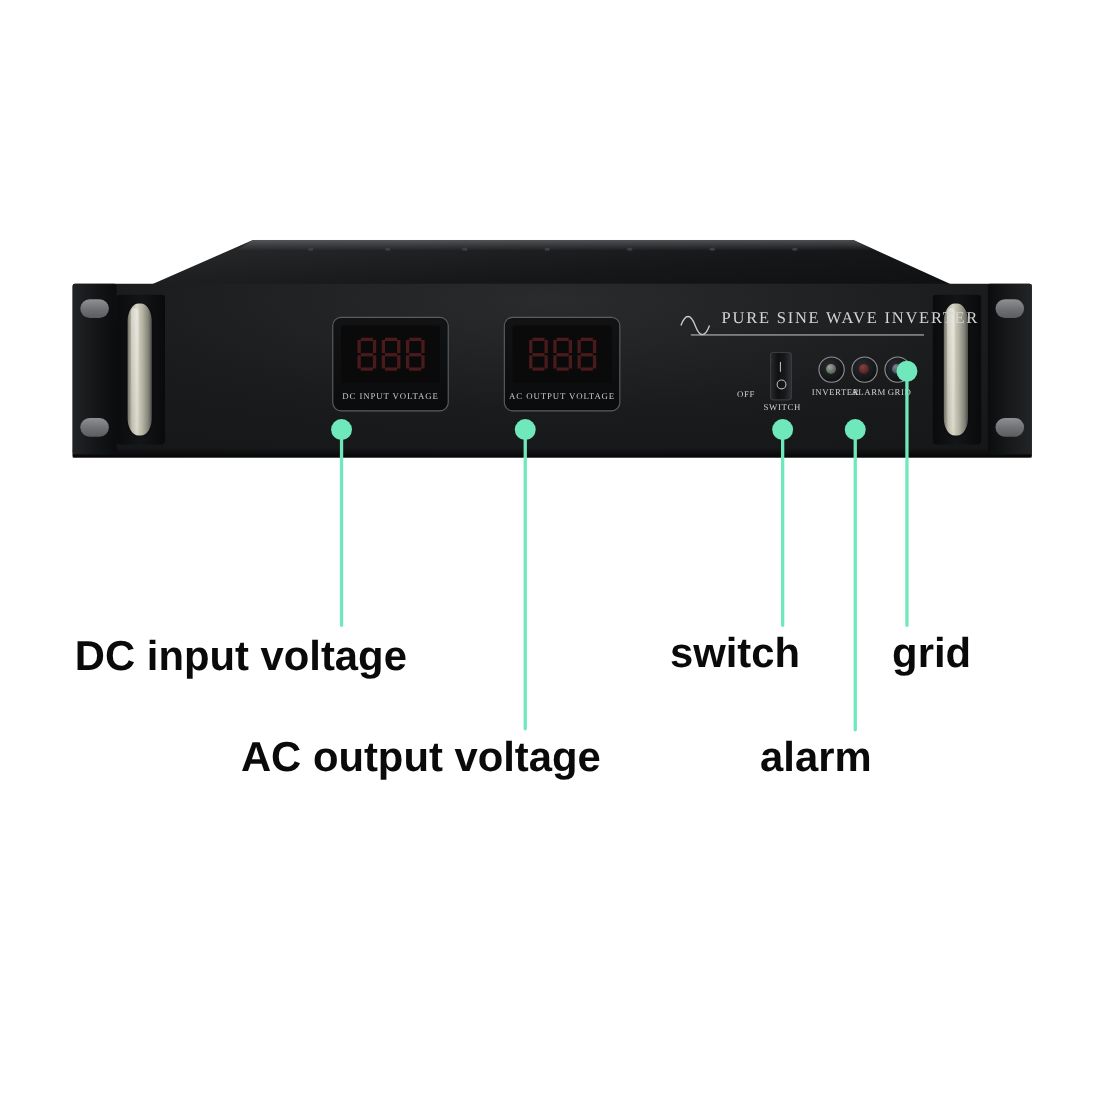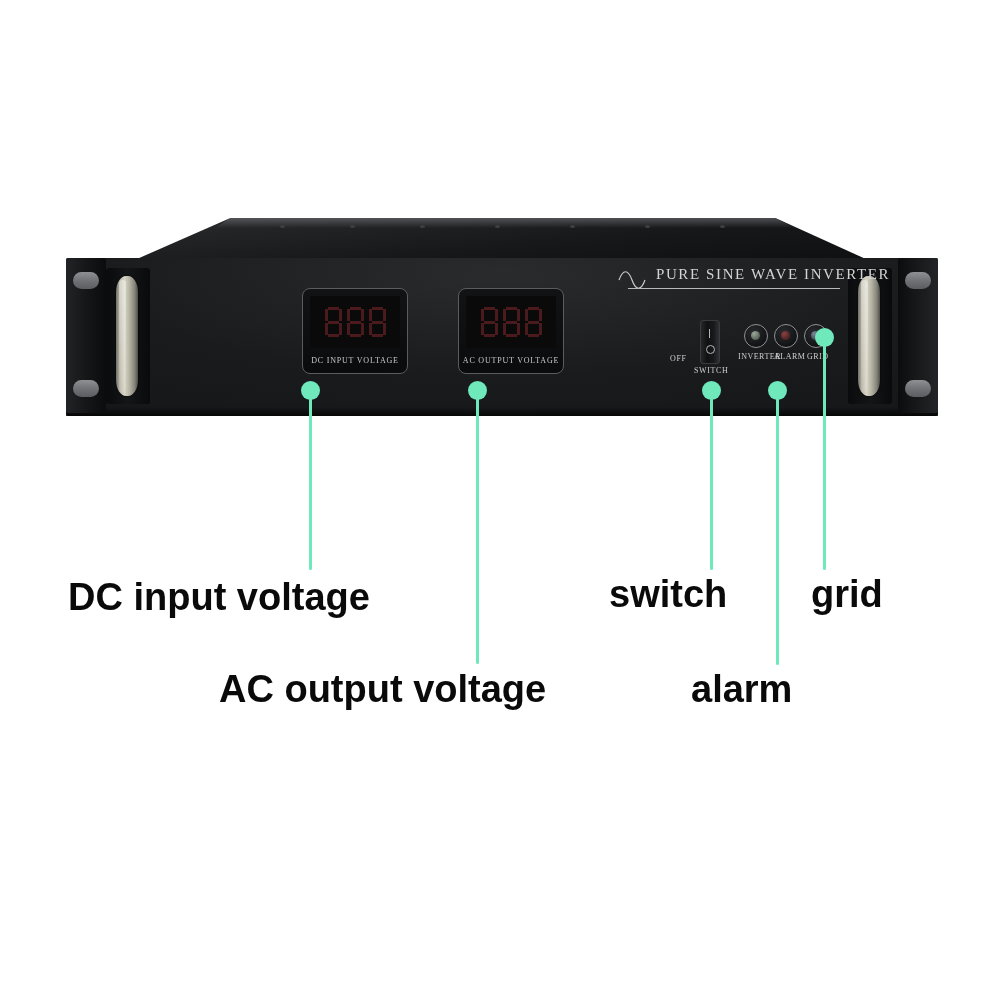--- a/index.html
+++ b/index.html
@@ -196,21 +196,21 @@
     font-family: "Liberation Serif", serif;
     font-size: 8px;
     letter-spacing: .8px;
     white-space: nowrap;
   }
 
   
   .brand {
     position: absolute;
     left: 618px;
-    top: 266px;
+    top: 282px;
     width: 222px;
     height: 30px;
   }
   .brand-text {
     position: absolute;
     left: 38px;
     top: 0px;
     color: #d4d4d4;
     font-family: "Liberation Serif", serif;
     font-size: 15px;

